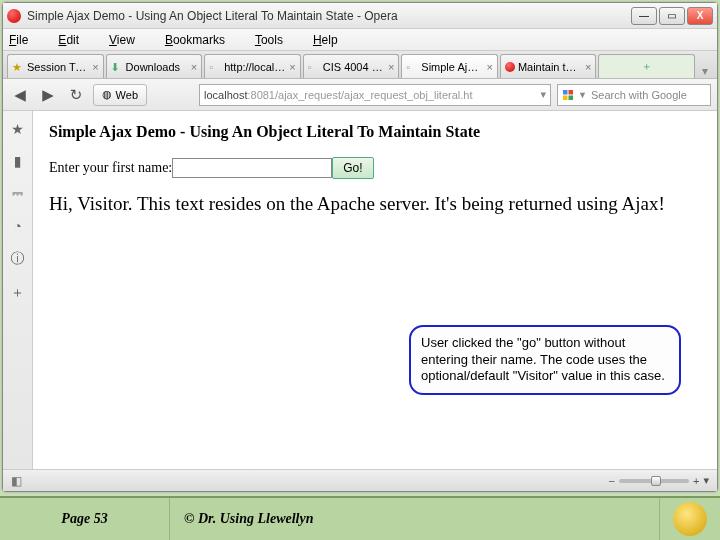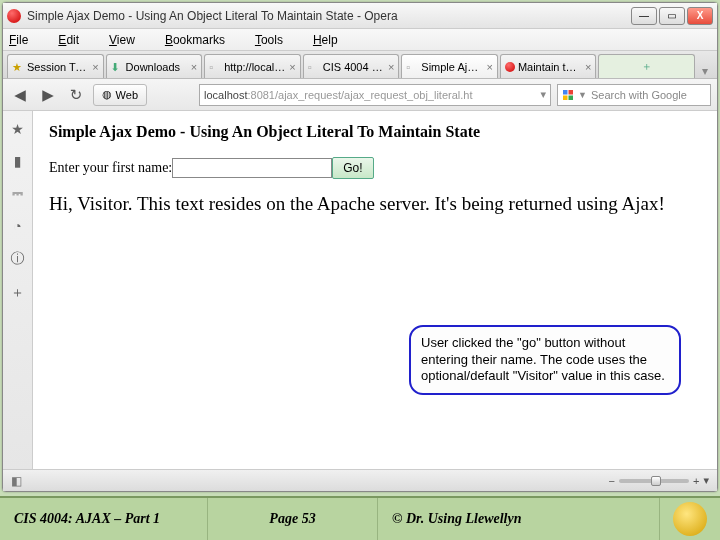--- a/index.html
+++ b/index.html
@@ -356,19 +356,18 @@
           <div class="zoom-thumb"></div>
         </div>
       <span>+</span>
       <span>▾</span>
     </div>
   </div>
 
 </div>
 
 <div class="slide-footer">
-  <div class="seg course">CIS 4004: AJAX – Part 1</div>
   <div class="seg page">Page 53</div>
   <div class="seg author">© Dr. Using Llewellyn</div>
   <div class="footer-logo">
     <div class="pegasus"></div>
   </div>
 </div>
 
 </body></html>

